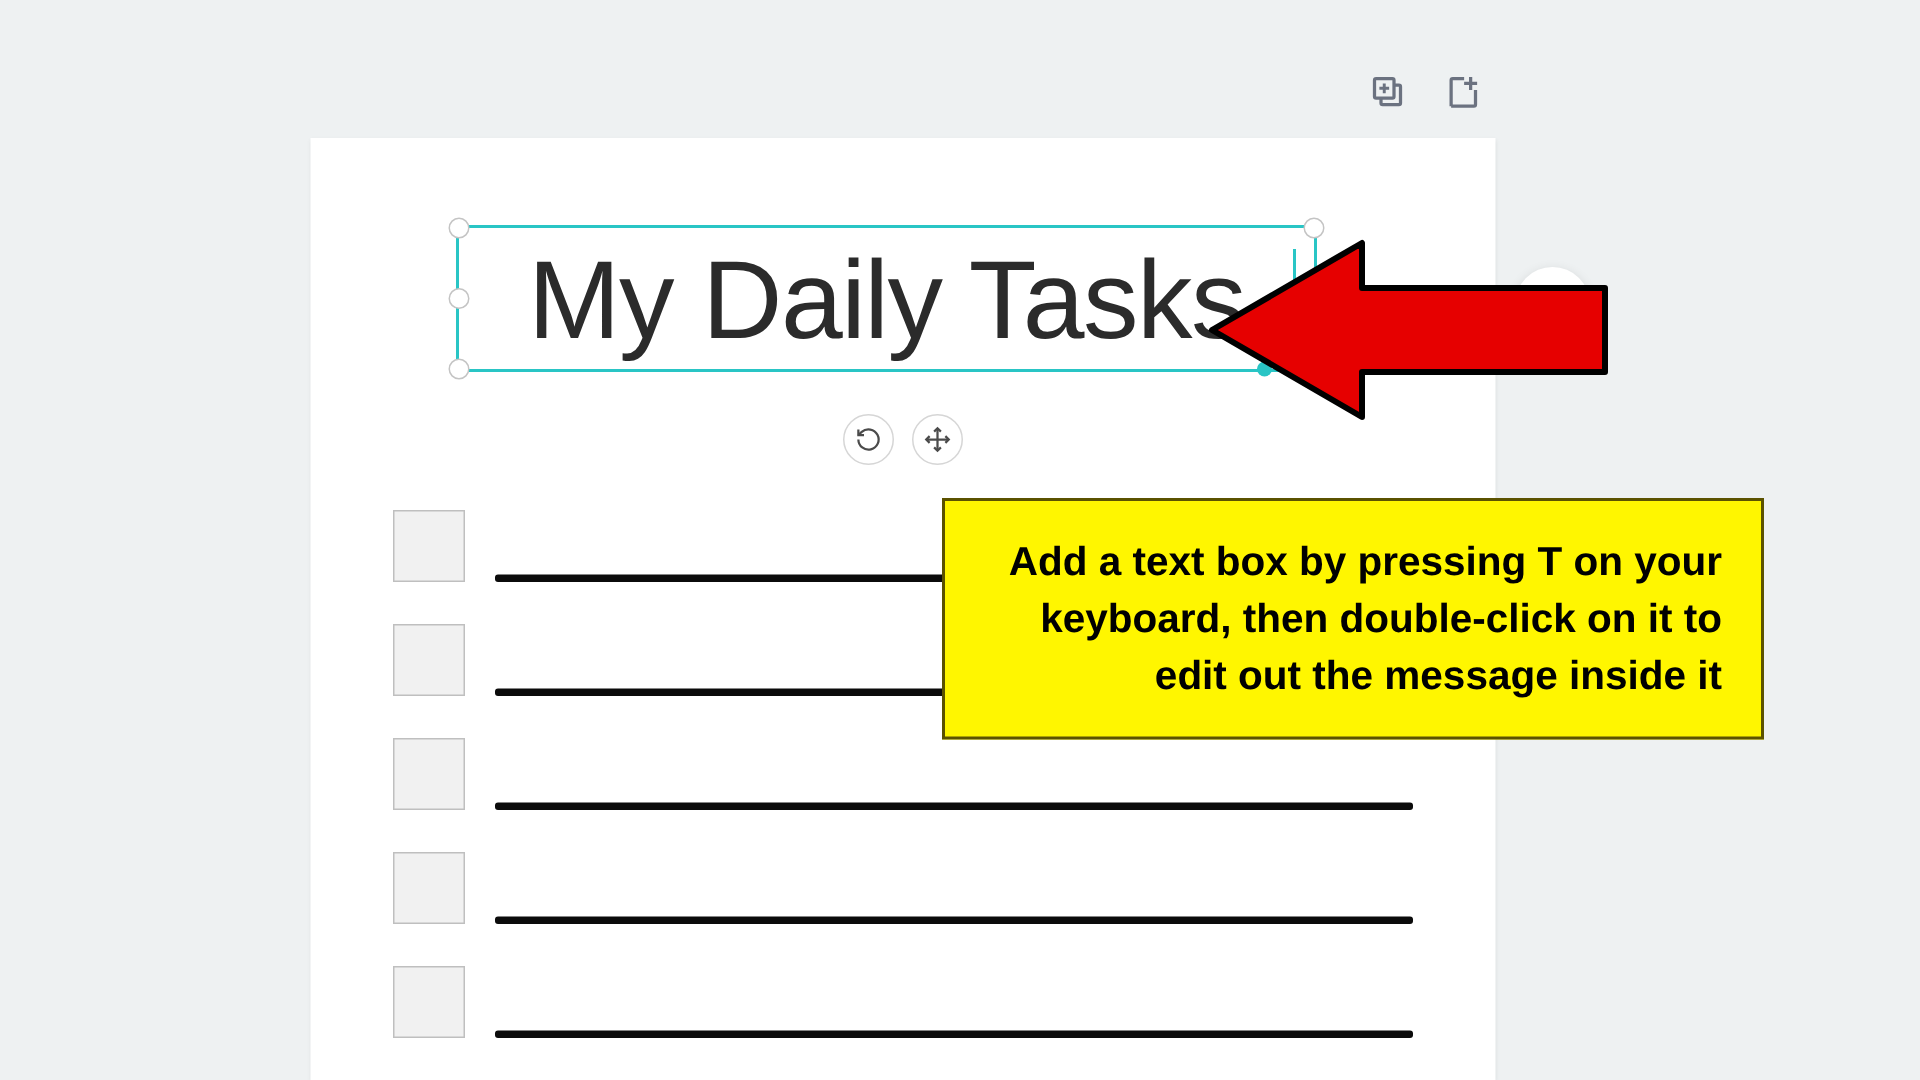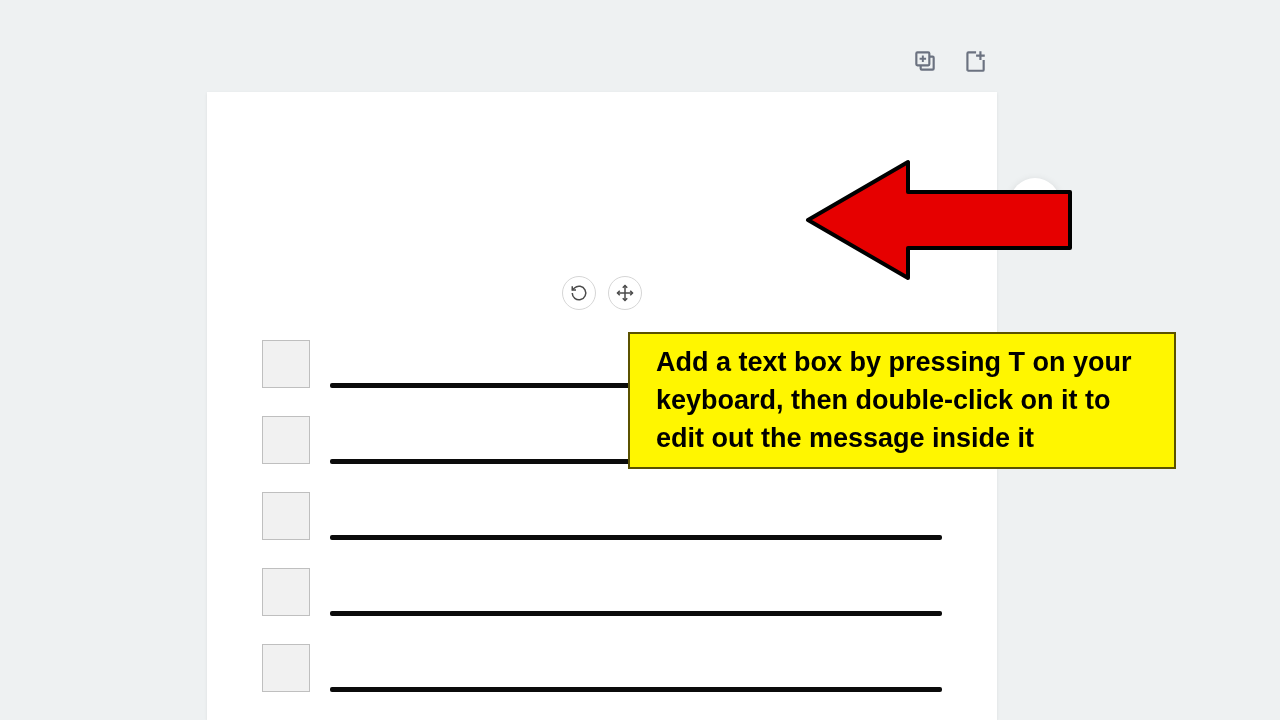--- a/index.html
+++ b/index.html
@@ -157,26 +157,26 @@
       left: 800px;
       width: 280px;
       height: 140px;
       pointer-events: none;
     }
     .tooltip {
       position: absolute;
       top: 332px;
       left: 628px;
       width: 548px;
-      padding: 10px 26px;
+      padding: 22px 26px;
       background: #fff600;
       border: 2px solid #5b5200;
       font-size: 27px;
       font-weight: 700;
-      text-align: left;
+      text-align: right;
       color: #000;
       line-height: 1.4;
     }
   </style>
 </head>
 <body>
 
 <div class="toolbar-top">
   <div class="toolbar-icon">
     <svg viewBox="0 0 24 24" fill="none" stroke="currentColor" stroke-width="2">
@@ -188,20 +188,33 @@
   <div class="toolbar-icon">
     <svg viewBox="0 0 24 24" fill="none" stroke="currentColor" stroke-width="2">
       <path d="M5 21V5a1 1 0 0 1 1-1h7"></path>
       <path d="M5 21h14a1 1 0 0 0 1-1V11"></path>
       <path d="M17 3v8M13 7h8" stroke-width="2"></path>
     </svg>
   </div>
 </div>
 
 <div class="canvas">
+  <div class="textbox-wrapper">
+    <div class="selection-box">
+      <div class="handle h-tl"></div>
+      <div class="handle h-tr"></div>
+      <div class="handle h-bl"></div>
+      <div class="handle h-br"></div>
+      <div class="handle h-ml"></div>
+      <div class="handle h-mr"></div>
+      <div class="dot-green"></div>
+    </div>
+    <div class="textbox-content">My Daily Tasks</div>
+    <div class="text-cursor"></div>
+  </div>
 
   <div class="control-buttons">
     <div class="ctrl-btn">
       <svg width="18" height="18" viewBox="0 0 24 24" fill="none" stroke="currentColor" stroke-width="2">
         <path d="M3 12a9 9 0 1 0 3-6.7L3 8"></path>
         <path d="M3 3v5h5"></path>
       </svg>
     </div>
     <div class="ctrl-btn">
       <svg width="18" height="18" viewBox="0 0 24 24" fill="none" stroke="currentColor" stroke-width="2">

